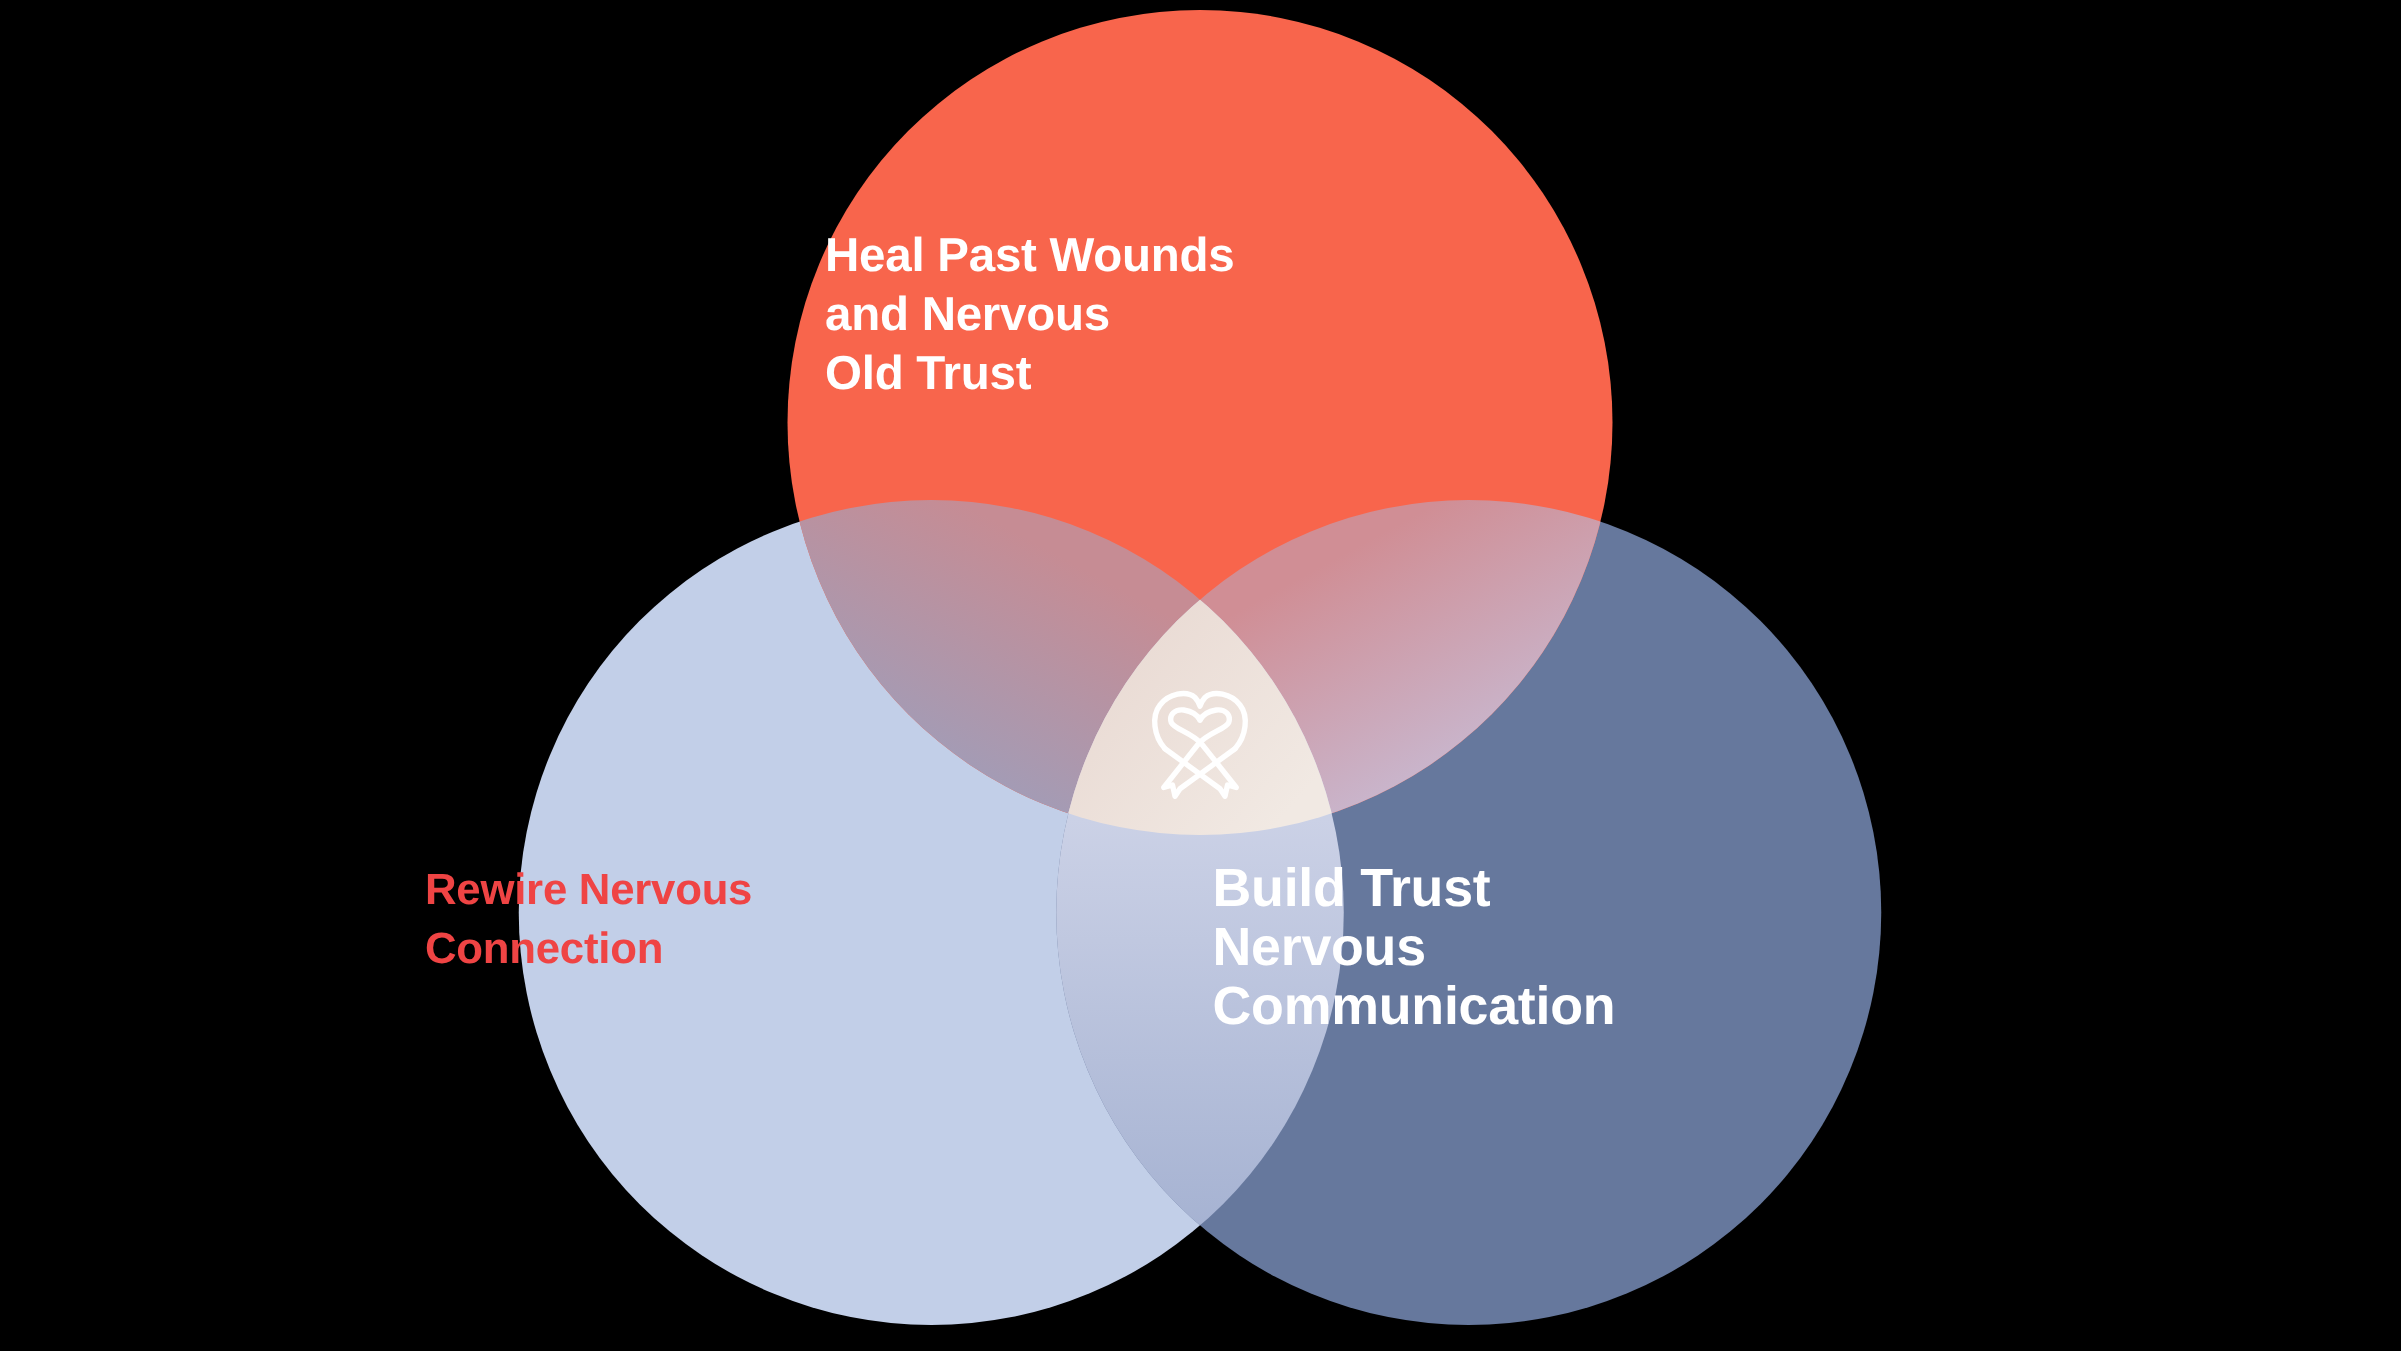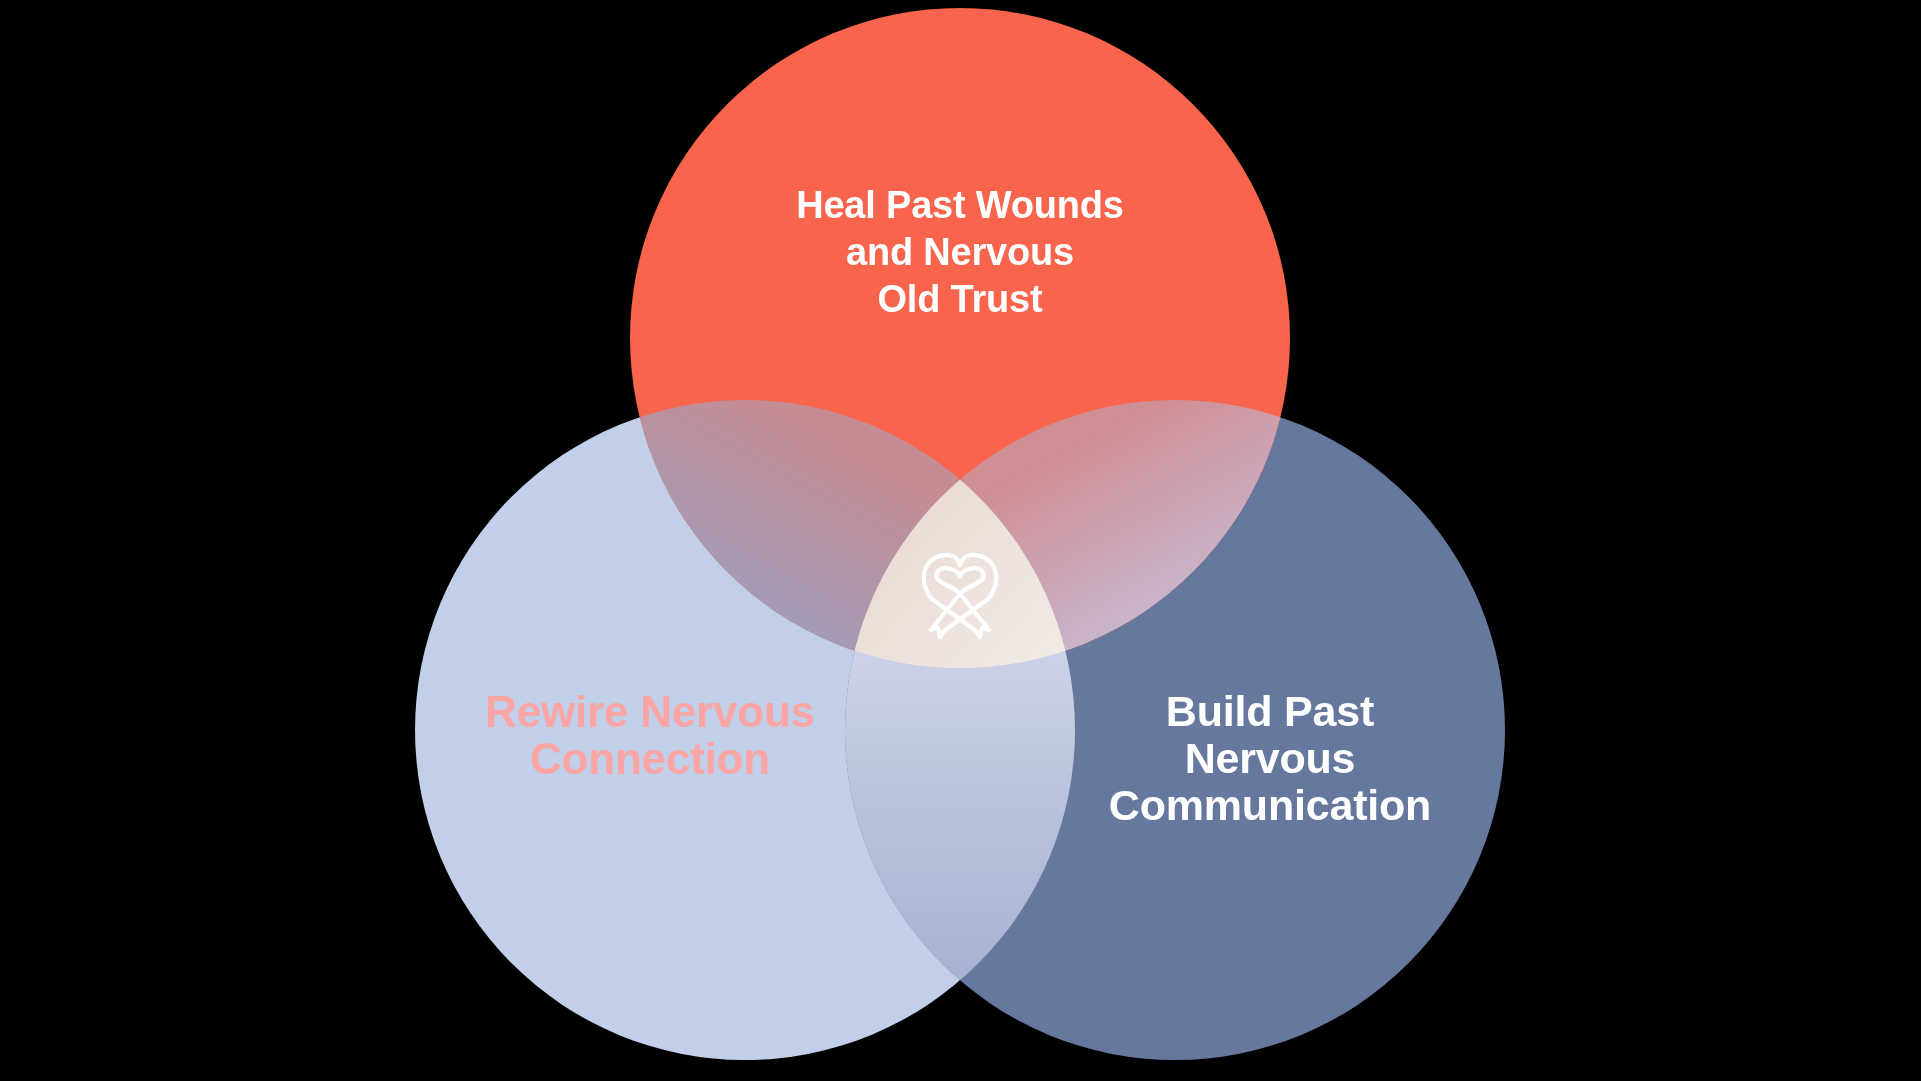--- a/index.html
+++ b/index.html
@@ -1,23 +1,23 @@
 <!DOCTYPE html>
 <html><head>
 <meta charset="utf-8">
 <style>
   html,body{margin:0;padding:0;background:#000;}
   .stage{position:relative;width:1921px;height:1081px;background:#000;overflow:hidden;
          font-family:"Liberation Sans", sans-serif;}
   .stage svg{position:absolute;left:0;top:0;}
-  .venn-label{position:absolute;width:600px;text-align:center;font-weight:700;
+  .venn-label{position:absolute;width:600px;text-align:left;font-weight:700;
               letter-spacing:-0.2px;}
   .venn-label div{line-height:47px;}
   .label-top{left:660px;top:182px;font-size:38px;color:#FFFFFF;}
-  .label-left{left:350px;top:688px;font-size:44px;color:#fca5a5;}
+  .label-left{left:340px;top:688px;font-size:35px;color:#ef4444;}
   .label-right{left:970px;top:688px;font-size:43px;color:#FFFFFF;}
 </style>
 </head>
 <body>
 
 <div class="stage">
 
   <svg width="1921" height="1081" viewBox="0 0 1921 1081">
     <defs>
       <clipPath id="clipA">
@@ -80,18 +80,18 @@
     <div>and Nervous</div>
     <div>Old Trust</div>
   </div>
 
   <div class="venn-label label-left">
     <div>Rewire Nervous</div>
     <div>Connection</div>
   </div>
 
   <div class="venn-label label-right">
-    <div>Build Past</div>
+    <div>Build Trust</div>
     <div>Nervous</div>
     <div>Communication</div>
   </div>
 
 </div>
 
 </body></html>

